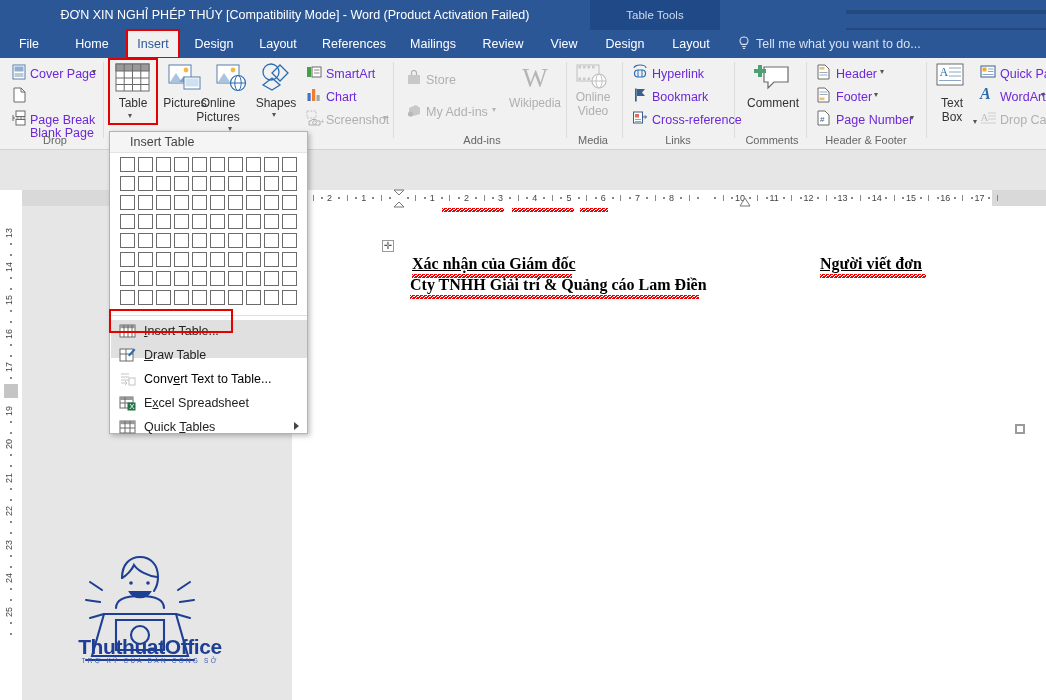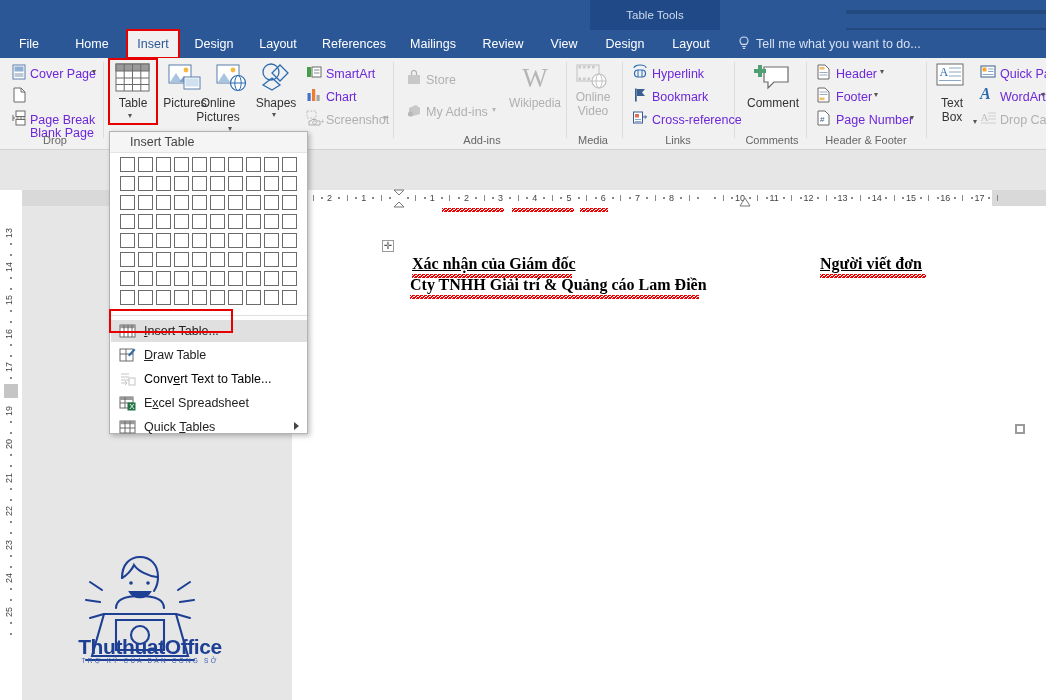--- a/index.html
+++ b/index.html
@@ -172,21 +172,21 @@
   }
   .grid-wrap { position: absolute; left: 10px; top: 25px; }
   .gcell {
     position: absolute; width: 15px; height: 15px;
     border: 1px solid #6b6b6b; background: #ffffff;
   }
   .tmenu-divider {
     position: absolute; left: 0; width: 197px; height: 1px; background: #e0e0e0;
   }
   .mitem {
-    position: absolute; left: 1px; width: 196px; height: 22px;
+    position: absolute; left: 1px; width: 196px; height: 38px;
     font-size: 12.5px; color: #222; line-height: 22px; text-align: right;
   }
   .mitem .mlabel { position: absolute; left: 33px; top: 0; white-space: nowrap; }
   .mitem.dis .mlabel { color: #000000; }
   .mitem.sel { background: #e0e0e0; }
   .mitem .micon { position: absolute; left: 8px; top: 3px; width: 17px; height: 16px; }
   .submenu-arrow {
     position: absolute; right: 8px; top: 6px;
     width: 0; height: 0;
     border-left: 5px solid #444;
@@ -214,20 +214,21 @@
 <div id="app">
 
   <div class="titlebar">
     <div class="titlebar-deco">
       <div class="deco-line" style="left:0; top:10px; width:200px;"></div>
       <div class="deco-line" style="left:0; top:28px; width:200px;"></div>
       <div class="deco-line" style="left:60px; top:40px; width:140px; transform:skewX(-45deg);"></div>
     </div>
   </div>
   <div class="tabtools-band"></div>
+  <div class="title-text">ĐƠN XIN NGHỈ PHÉP THÚY [Compatibility Mode] - Word (Product Activation Failed)</div>
   <div class="tabtools-label">Table Tools</div>
 
   <div class="tabstrip"></div>
   <div id="tabs-host">
       <div class="tab" style="left: 10px; width: 38px;">File</div>
       <div class="tab" style="left: 66px; width: 52px;">Home</div>
       <div class="tab active" style="left: 128px; width: 50px;">Insert</div>
       <div class="tab" style="left: 188px; width: 52px;">Design</div>
       <div class="tab" style="left: 252px; width: 52px;">Layout</div>
       <div class="tab" style="left: 314px; width: 80px;">References</div>

